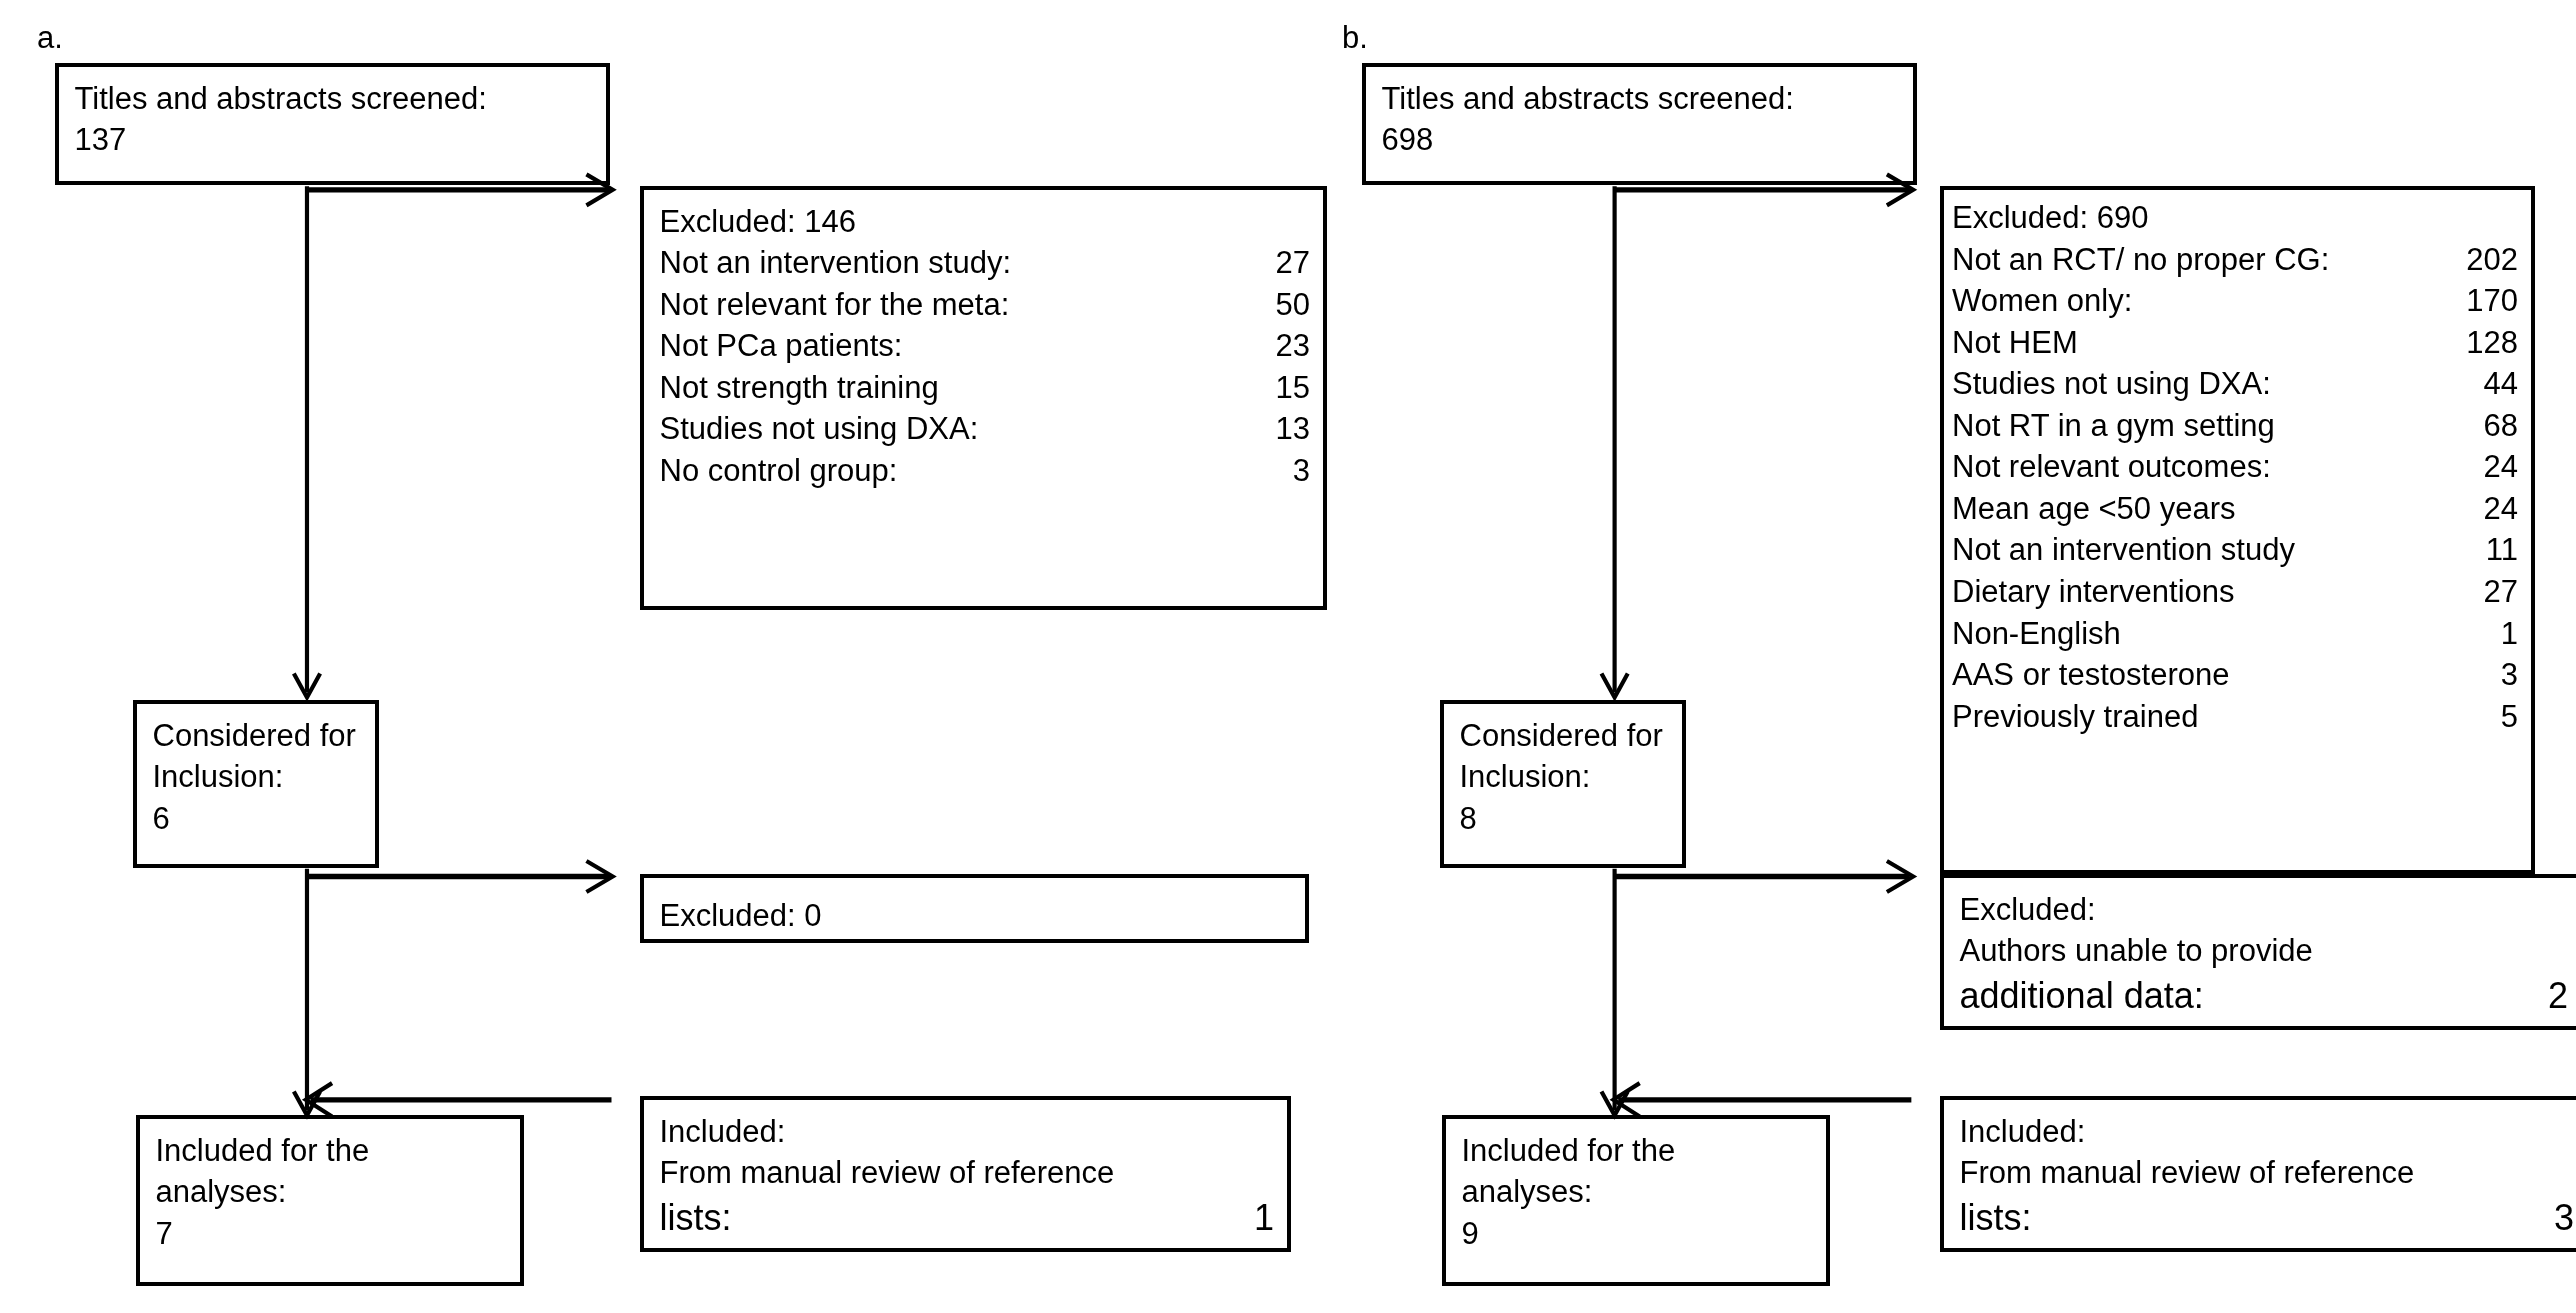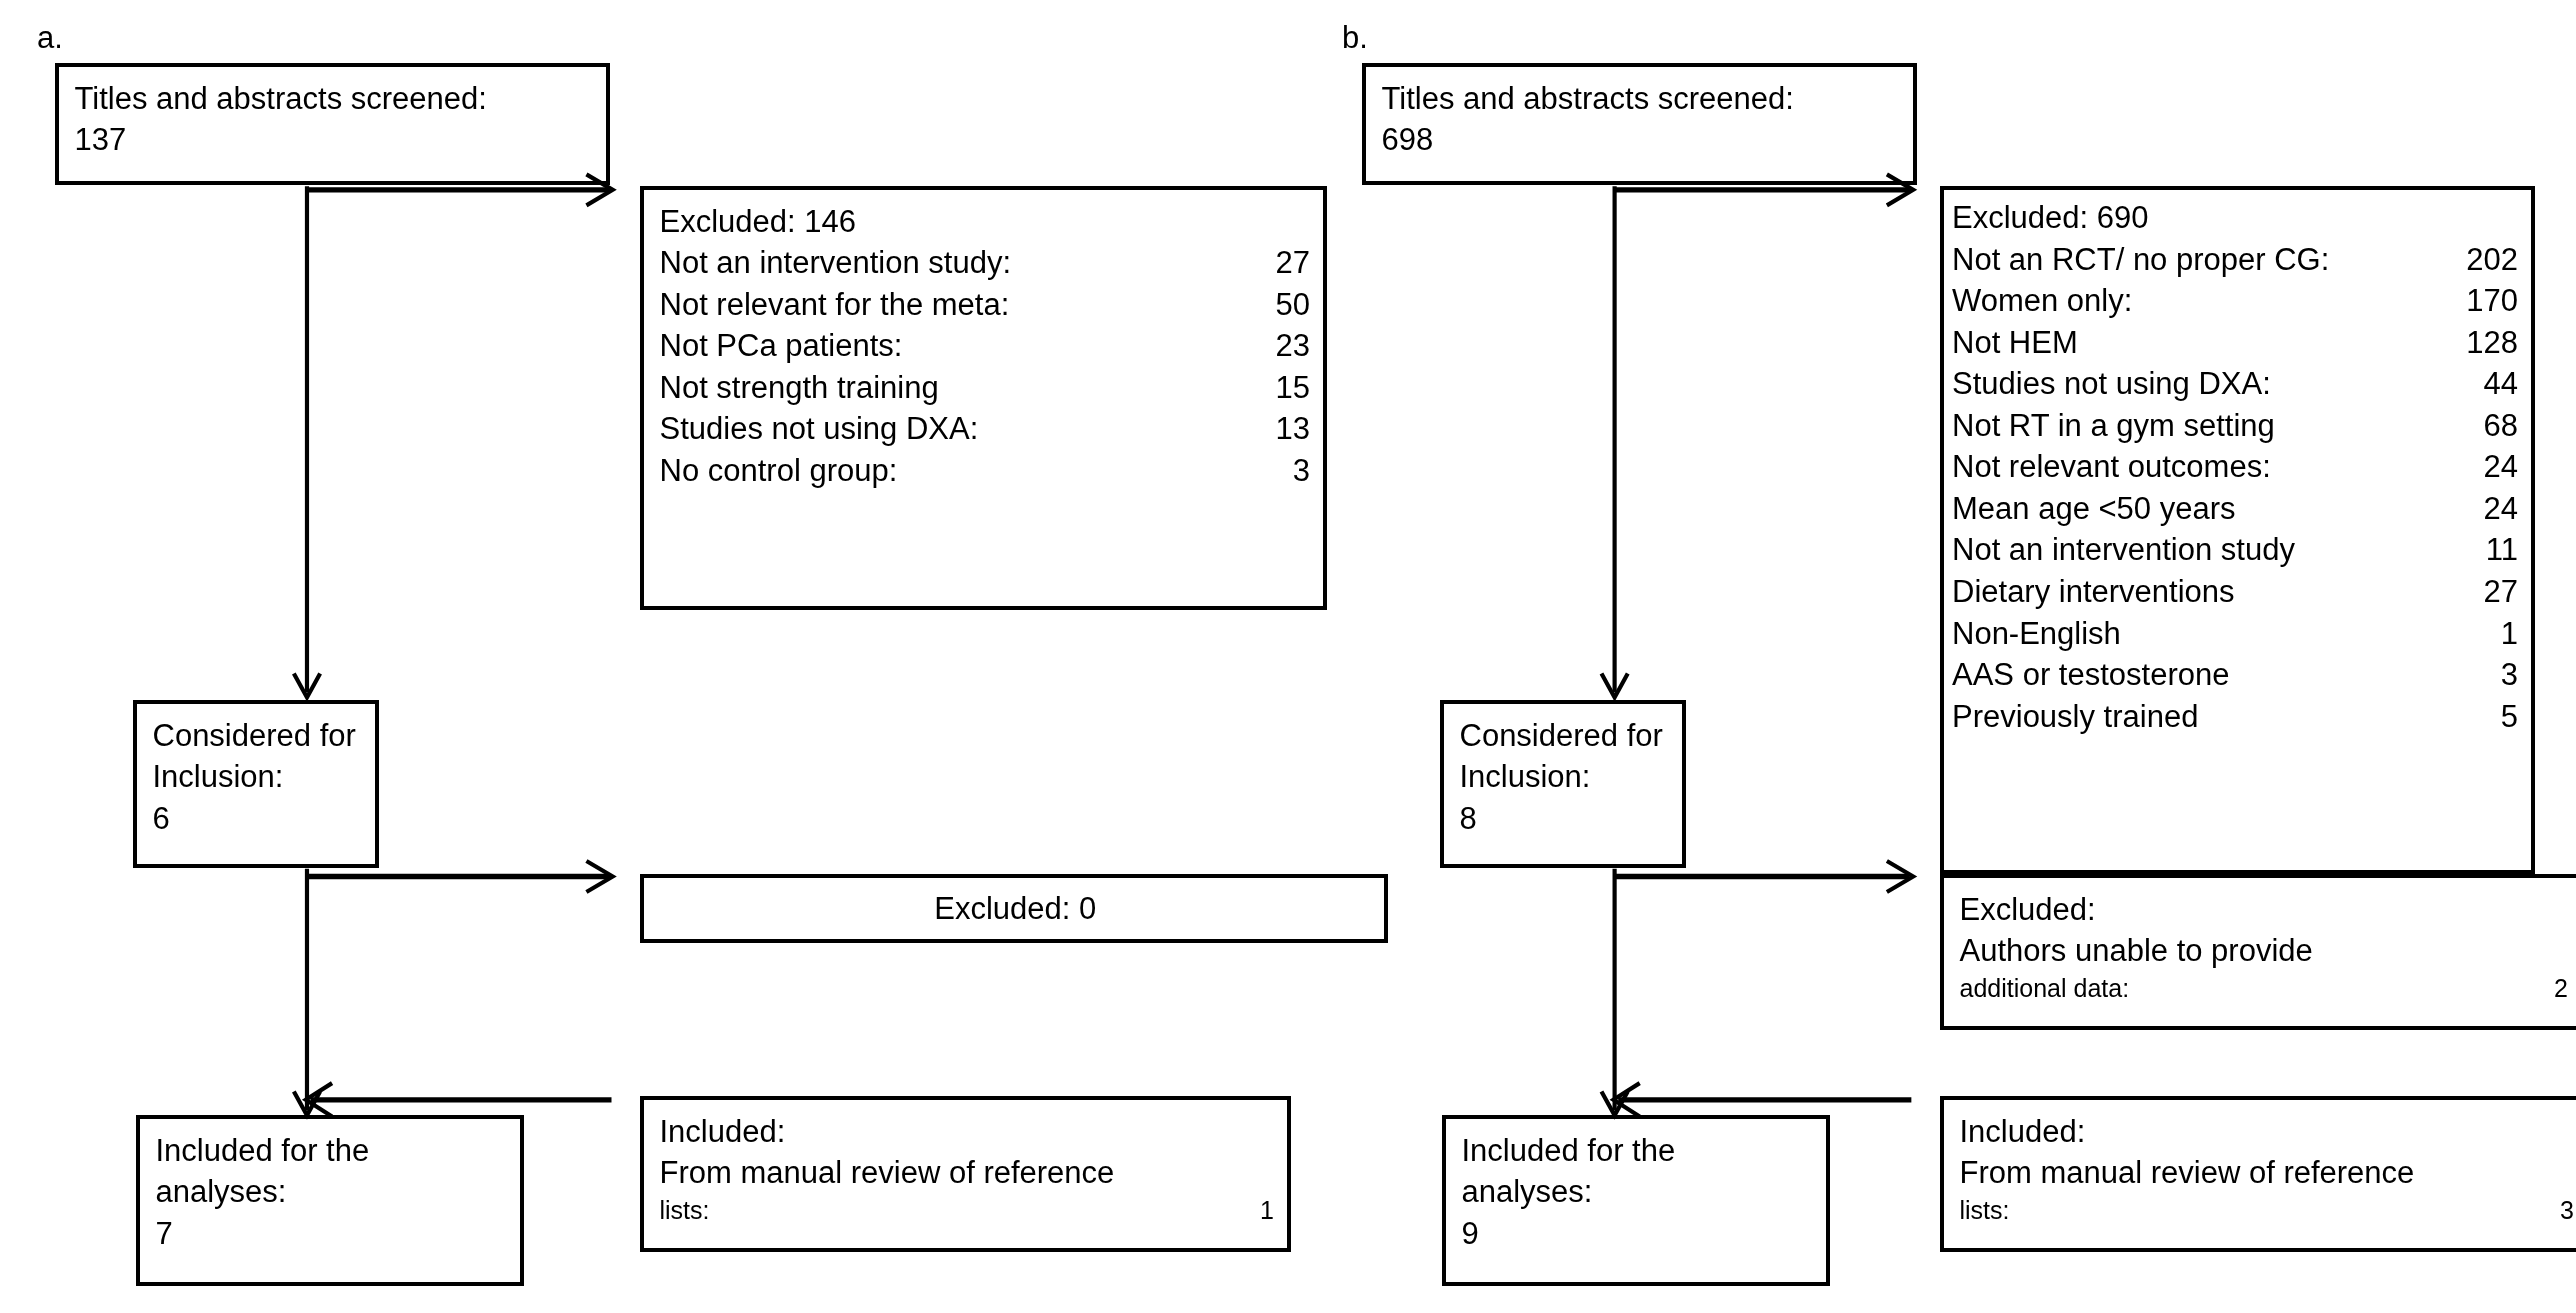--- a/index.html
+++ b/index.html
@@ -43,21 +43,21 @@
     line-height: 1.34;
     white-space: nowrap;
   }
   .rowitem .rlabel { flex: 0 0 auto; text-align: right; }
   .rowitem .rspacer { flex: 1 1 auto; min-width: 15.5px; }
   .rowitem .rnum { flex: 0 0 auto; text-align: right; }
   .numcol-a .rnum { width: 51px; }
   .numcol-b .rnum { width: 59px; }
   .twocol {
     display: flex;
-    font-size: 25px;
+    font-size: 36px;
     line-height: 1.34;
     white-space: nowrap;
   }
   .twocol .rlabel { flex: 0 0 auto; }
   .twocol .rspacer { flex: 1 1 auto; min-width: 15.5px; }
   .twocol .rnum { flex: 0 0 auto; width: 42px; text-align: right; }
   svg.conn {
     position: absolute;
     left: 0; top: 0;
     width: 2576px;
@@ -111,21 +111,21 @@
       <span class="rnum">3</span>
     </div>
   </div>
 
   <div class="box" style="left:107px; top:700px; width:246px; height:168px;">
     <span class="line">Considered for</span>
     <span class="line">Inclusion:</span>
     <span class="line">6</span>
   </div>
 
-  <div class="box" style="left:614px; top:874px; width:748px; height:69px; padding-top:10px;text-align:center;">
+  <div class="box" style="left:614px; top:874px; width:669px; height:69px; padding-top:17px;">
     <span class="line">Excluded: 0</span>
   </div>
 
   <div class="box" style="left:110px; top:1115px; width:388px; height:171px;">
     <span class="line">Included for the</span>
     <span class="line">analyses:</span>
     <span class="line">7</span>
   </div>
 
   <div class="box" style="left:614px; top:1096px; width:651px; height:156px;">

